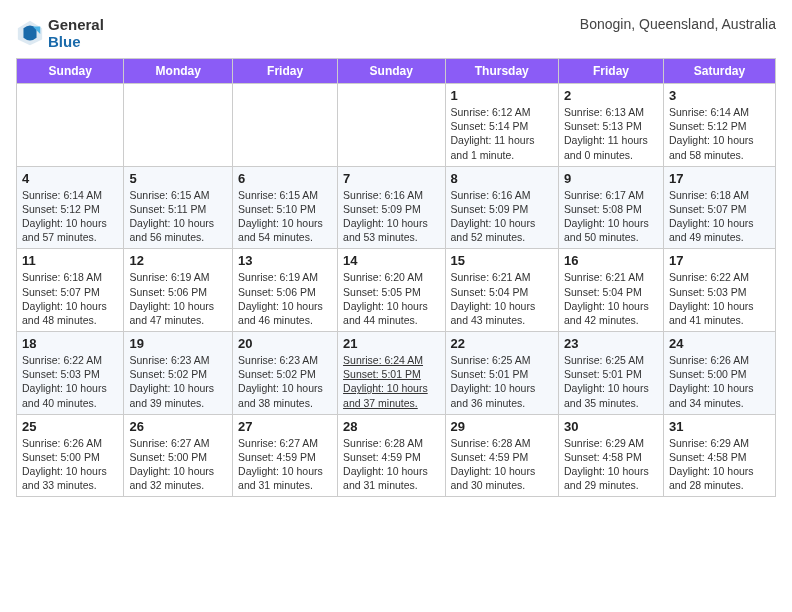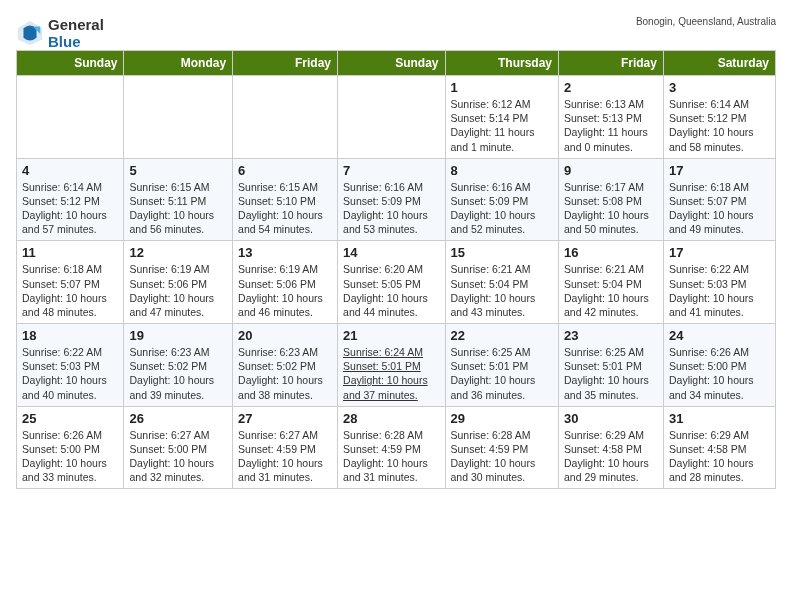--- a/index.html
+++ b/index.html
@@ -7,20 +7,21 @@
       font-family: Arial, sans-serif;
       background: #fff;
       width: 792px;
       min-height: 612px;
       padding: 16px;
     }
     .header {
       display: flex;
       justify-content: space-between;
       align-items: flex-start;
+      margin-bottom: 8px;
     }
     .logo {
       display: flex;
       align-items: center;
       gap: 4px;
     }
     .logo-text {
       display: flex;
       flex-direction: column;
       font-size: 15px;
@@ -34,32 +35,32 @@
     }
     .title-block {
       text-align: right;
     }
     .title-block .month-year {
       font-size: 28px;
       font-weight: bold;
       color: #222;
     }
     .title-block .location {
-      font-size: 10px;
+      font-size: 14px;
       color: #444;
     }
     table {
       width: 100%;
       border-collapse: collapse;
       font-size: 11px;
     }
     thead tr th {
-      background-color: #4d7c0f;
+      background-color: #8b5cf6;
       color: #fff;
-      text-align: right;
+      text-align: center;
       padding: 5px 6px;
       font-size: 12px;
       font-weight: bold;
       border: 1px solid #ccc;
     }
     tbody tr td {
       border: 1px solid #ccc;
       vertical-align: top;
       padding: 4px 5px;
       height: 78px;

